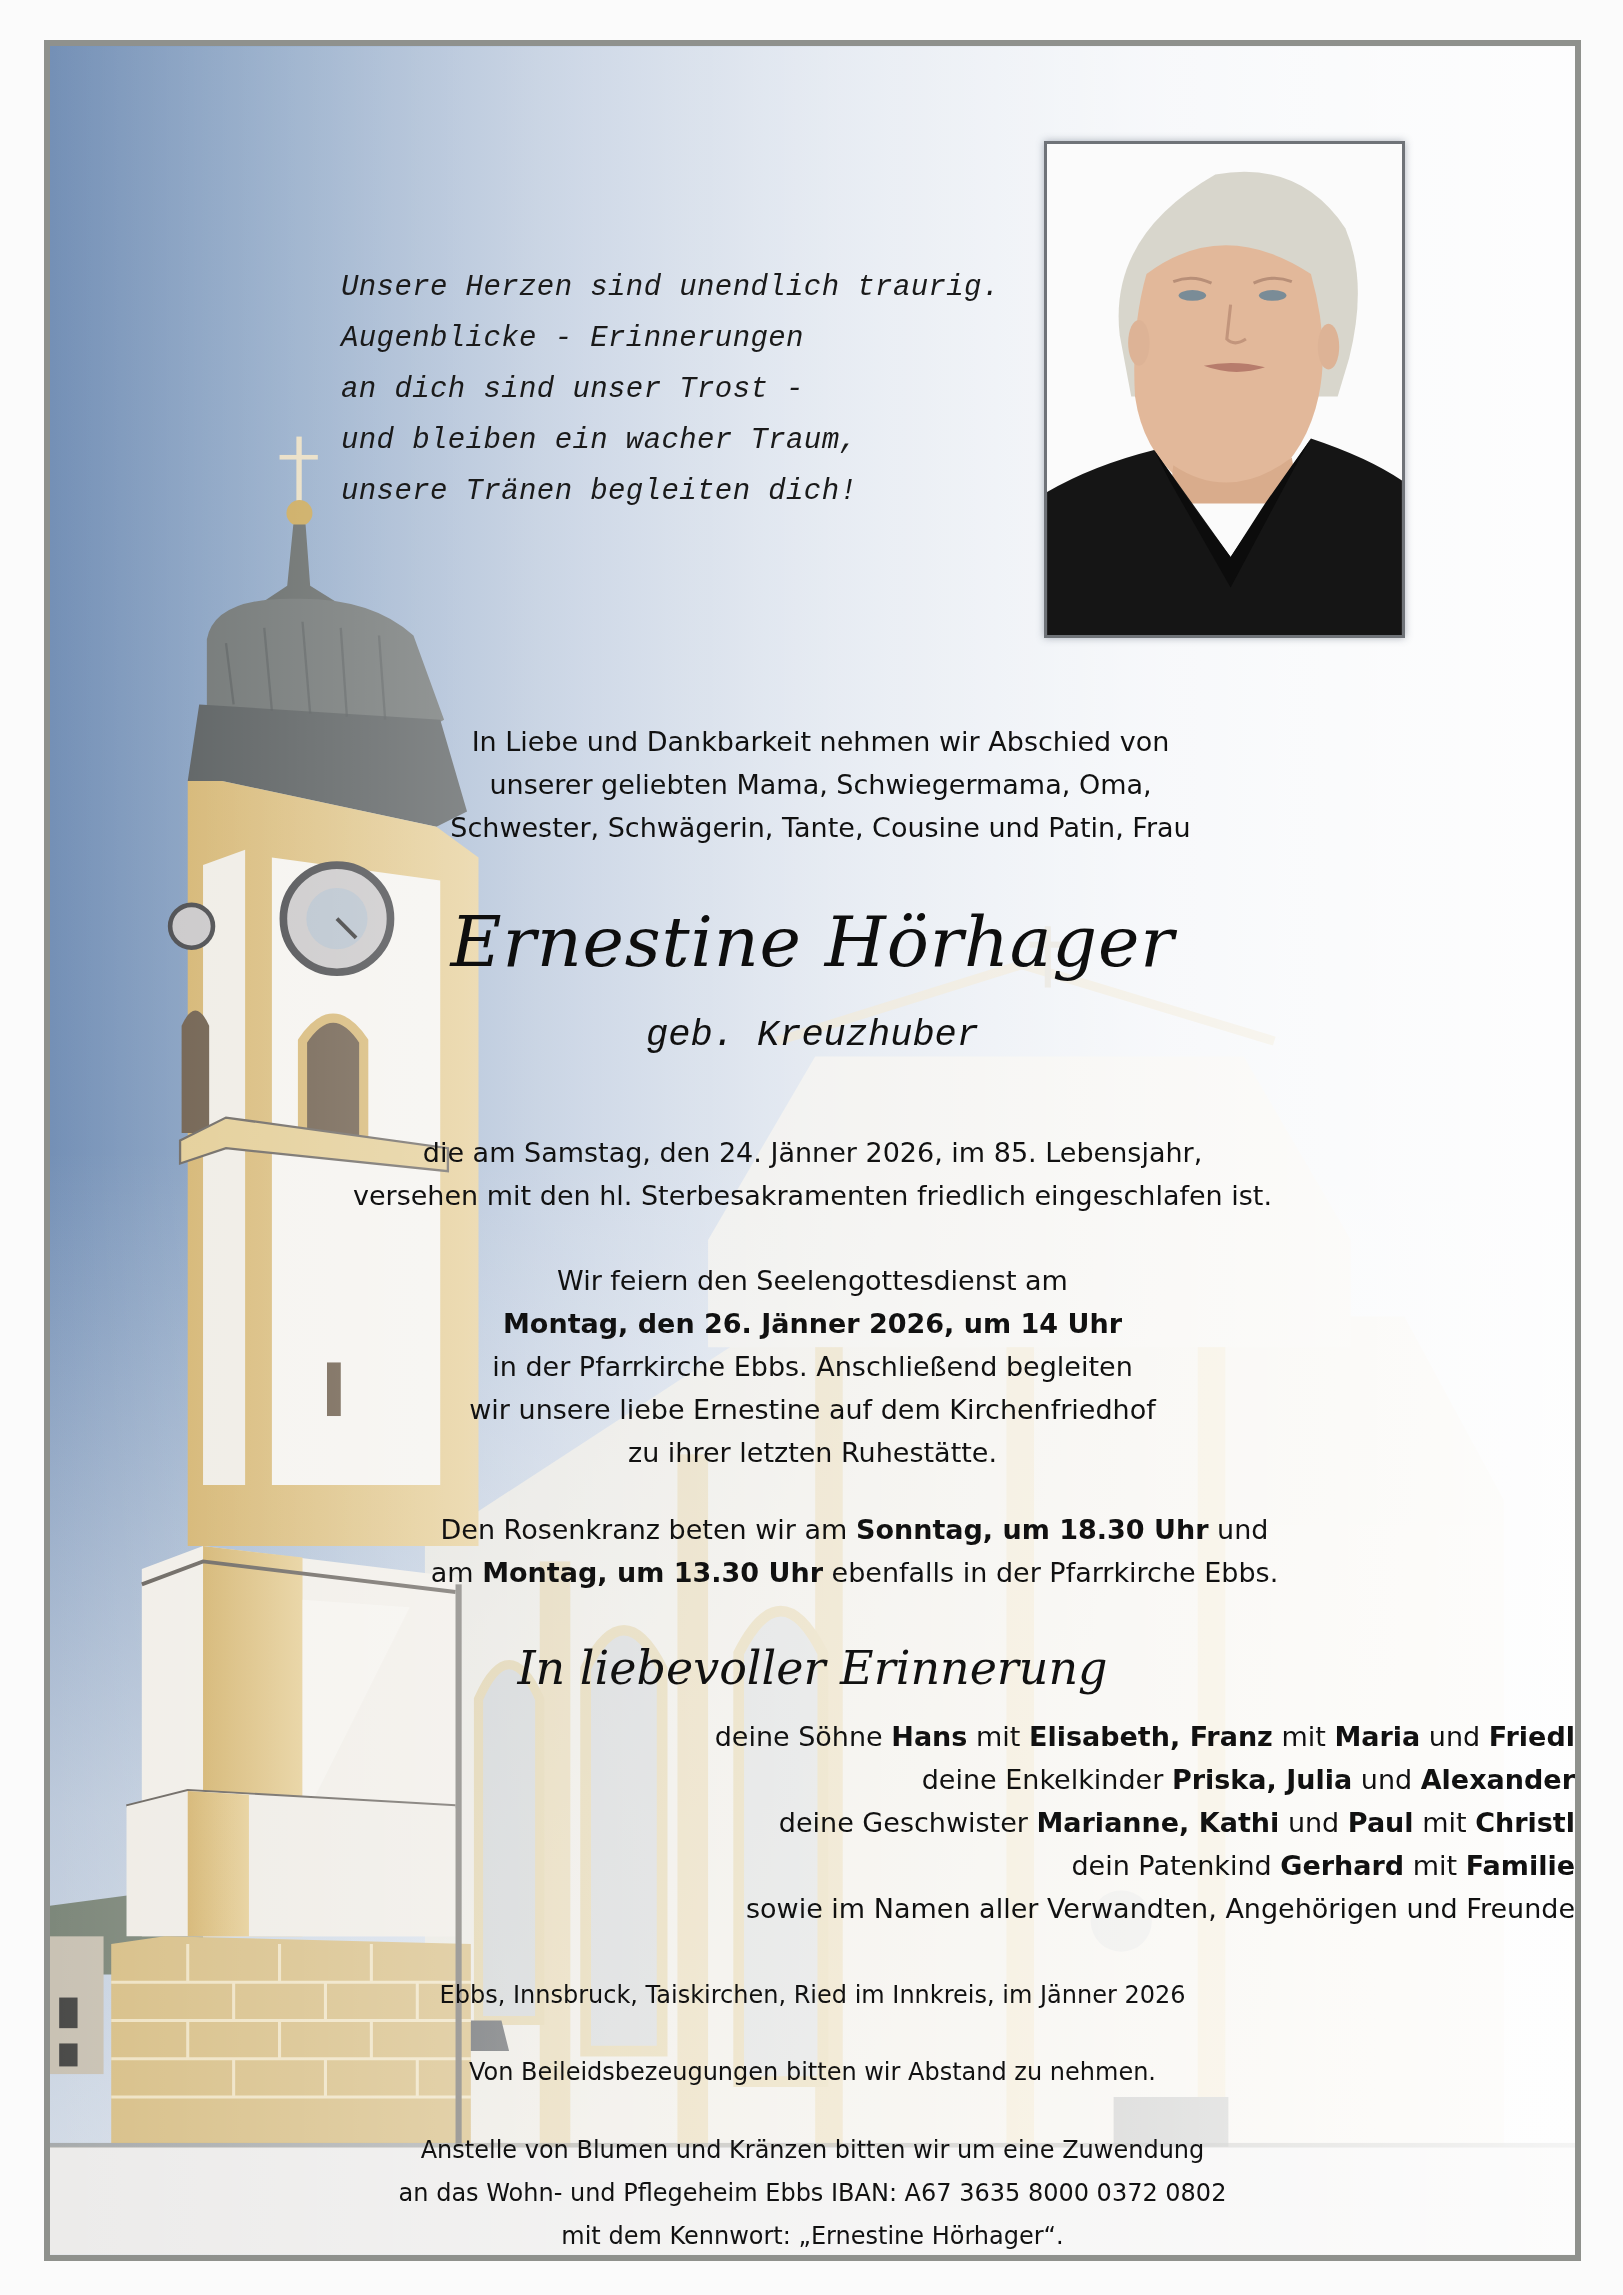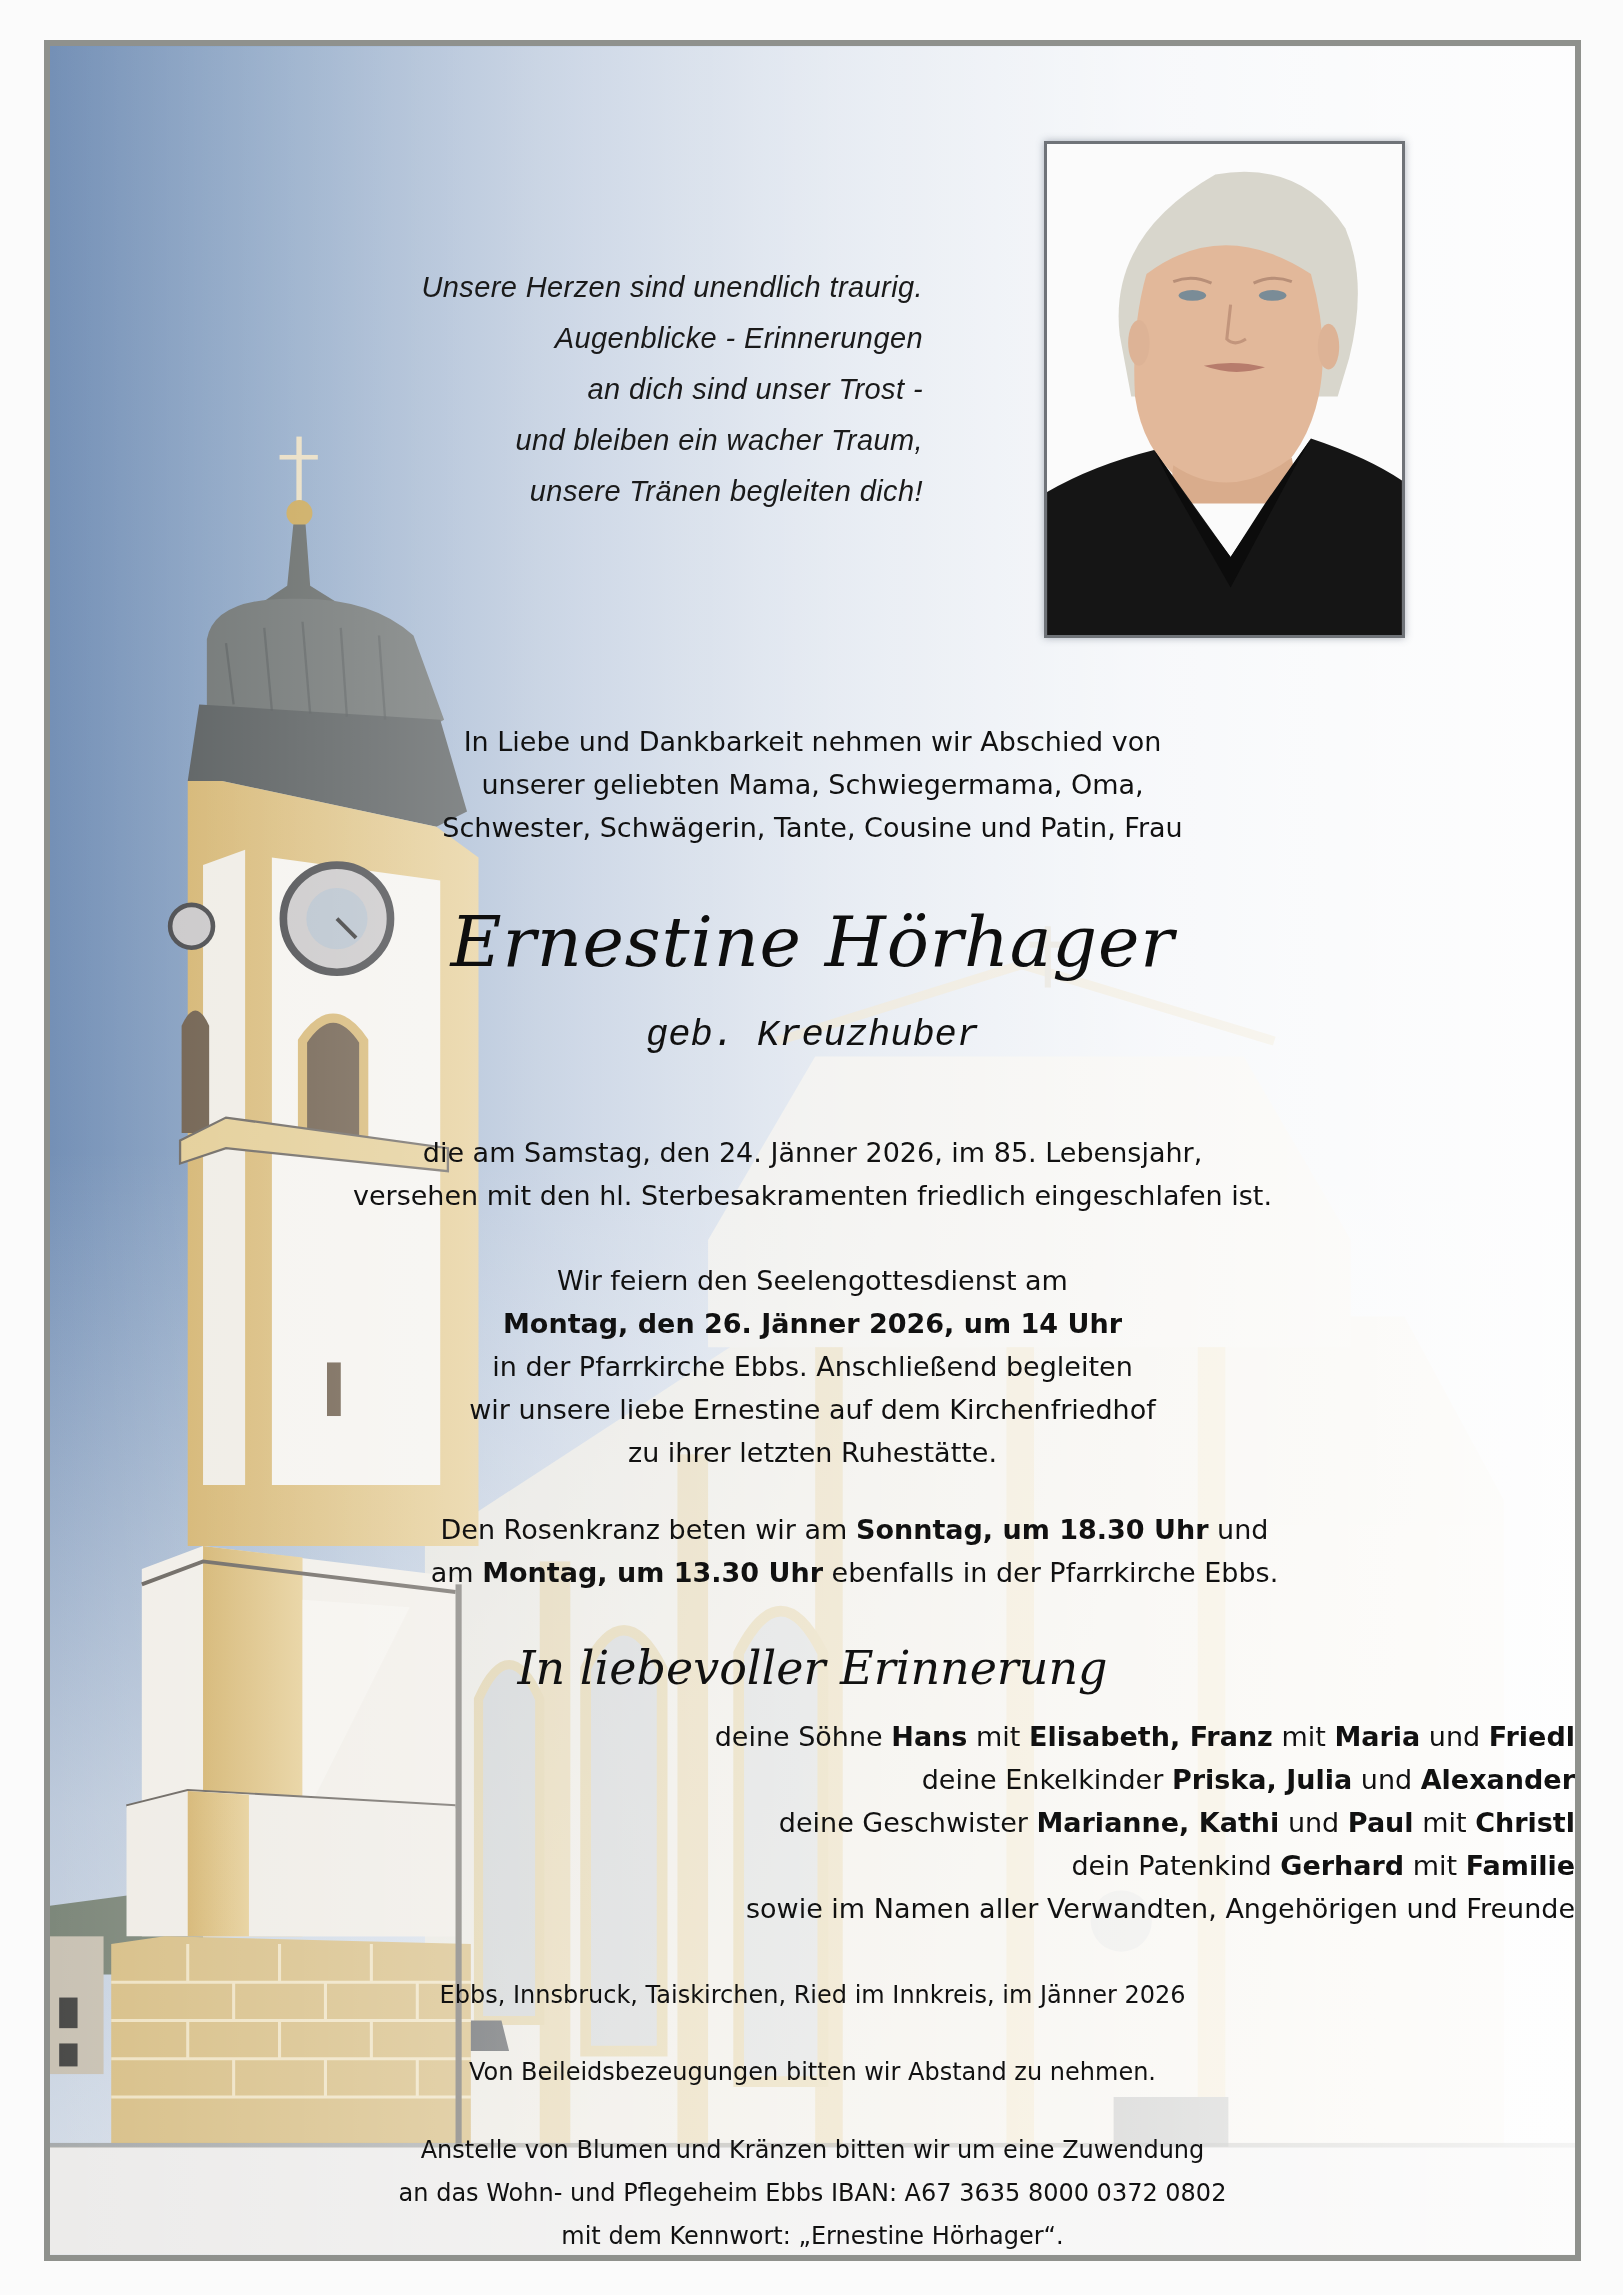--- a/index.html
+++ b/index.html
@@ -23,42 +23,42 @@
     content: "";
     position: absolute; inset: 0;
     background: linear-gradient(180deg, rgba(255,255,255,0) 0%, rgba(255,255,255,0) 50%, rgba(250,250,250,0.55) 80%, rgba(250,250,250,0.75) 100%);
     pointer-events: none;
   }
   .church { position: absolute; left: 0; top: 0; width: 1525px; height: 2209px; z-index: 1; }
   .content { position: absolute; inset: 0; z-index: 2; }
 
   .poem {
     position: absolute; left: 291px; top: 216px; width: 582px;
-    text-align: right;
-    font-family: Liberation Sans, sans-serif;
+    text-align: left;
+    font-family: Liberation Mono, monospace;
     font-style: italic;
     font-size: 29px; line-height: 51px;
     color: #1a1a1a;
     letter-spacing: 0.4px;
   }
   .poem div { white-space: nowrap; }
 
   .photo {
     position: absolute; left: 994px; top: 95px;
     width: 355px; height: 491px;
     border: 3.8px solid #6f7378;
     box-shadow: 0 0 7.7px rgba(80,90,110,0.45);
     background: #fdfdfd;
     overflow: hidden;
   }
 
   .block { position: absolute; left: 0; width: 100%; text-align: center; }
   .sans { font-size: 27px; line-height: 43px; color: #111; }
   .sans b { font-weight: bold; }
-  .intro { top: 674px; }
+  .intro { top: 674px; padding-left: 8px; }
   .name {
     top: 850px;
     font-family: "DejaVu Serif", serif; font-style: italic;
     font-size: 70px; line-height: 92px; letter-spacing: 0.8px;
     color: #0e0e0e;
   }
   .maiden {
     top: 966px;
     font-family: Liberation Mono, monospace; font-style: italic;
     font-size: 37px; line-height: 46px; color: #111;

